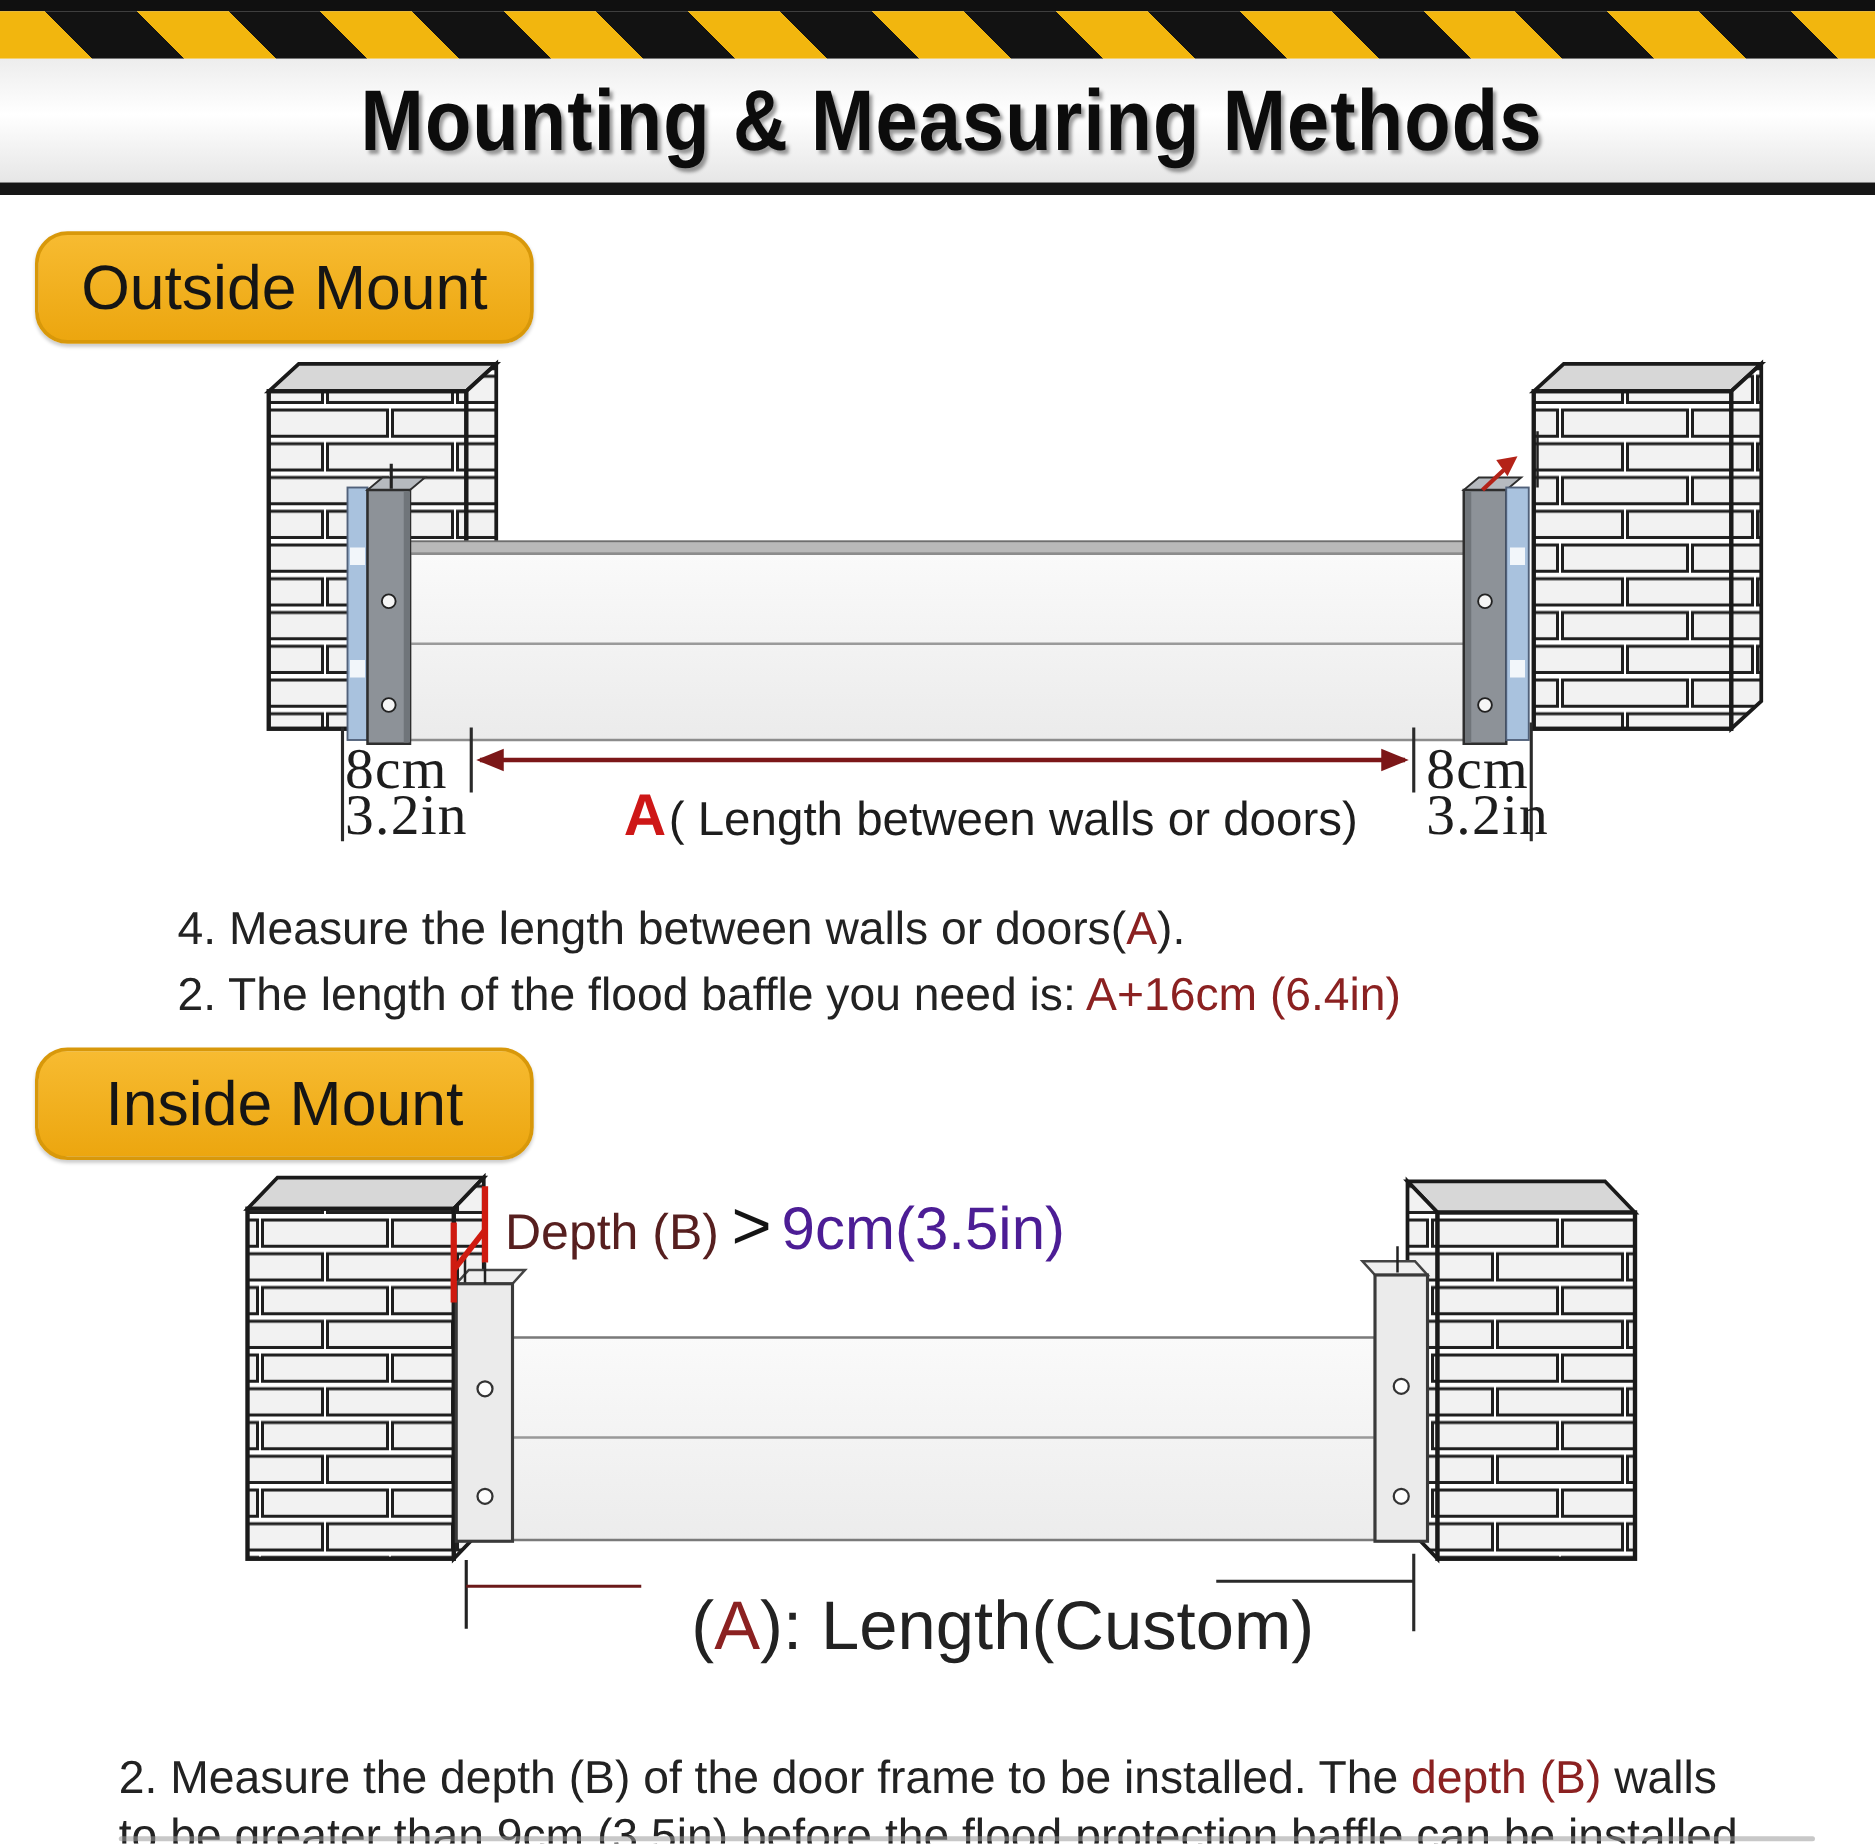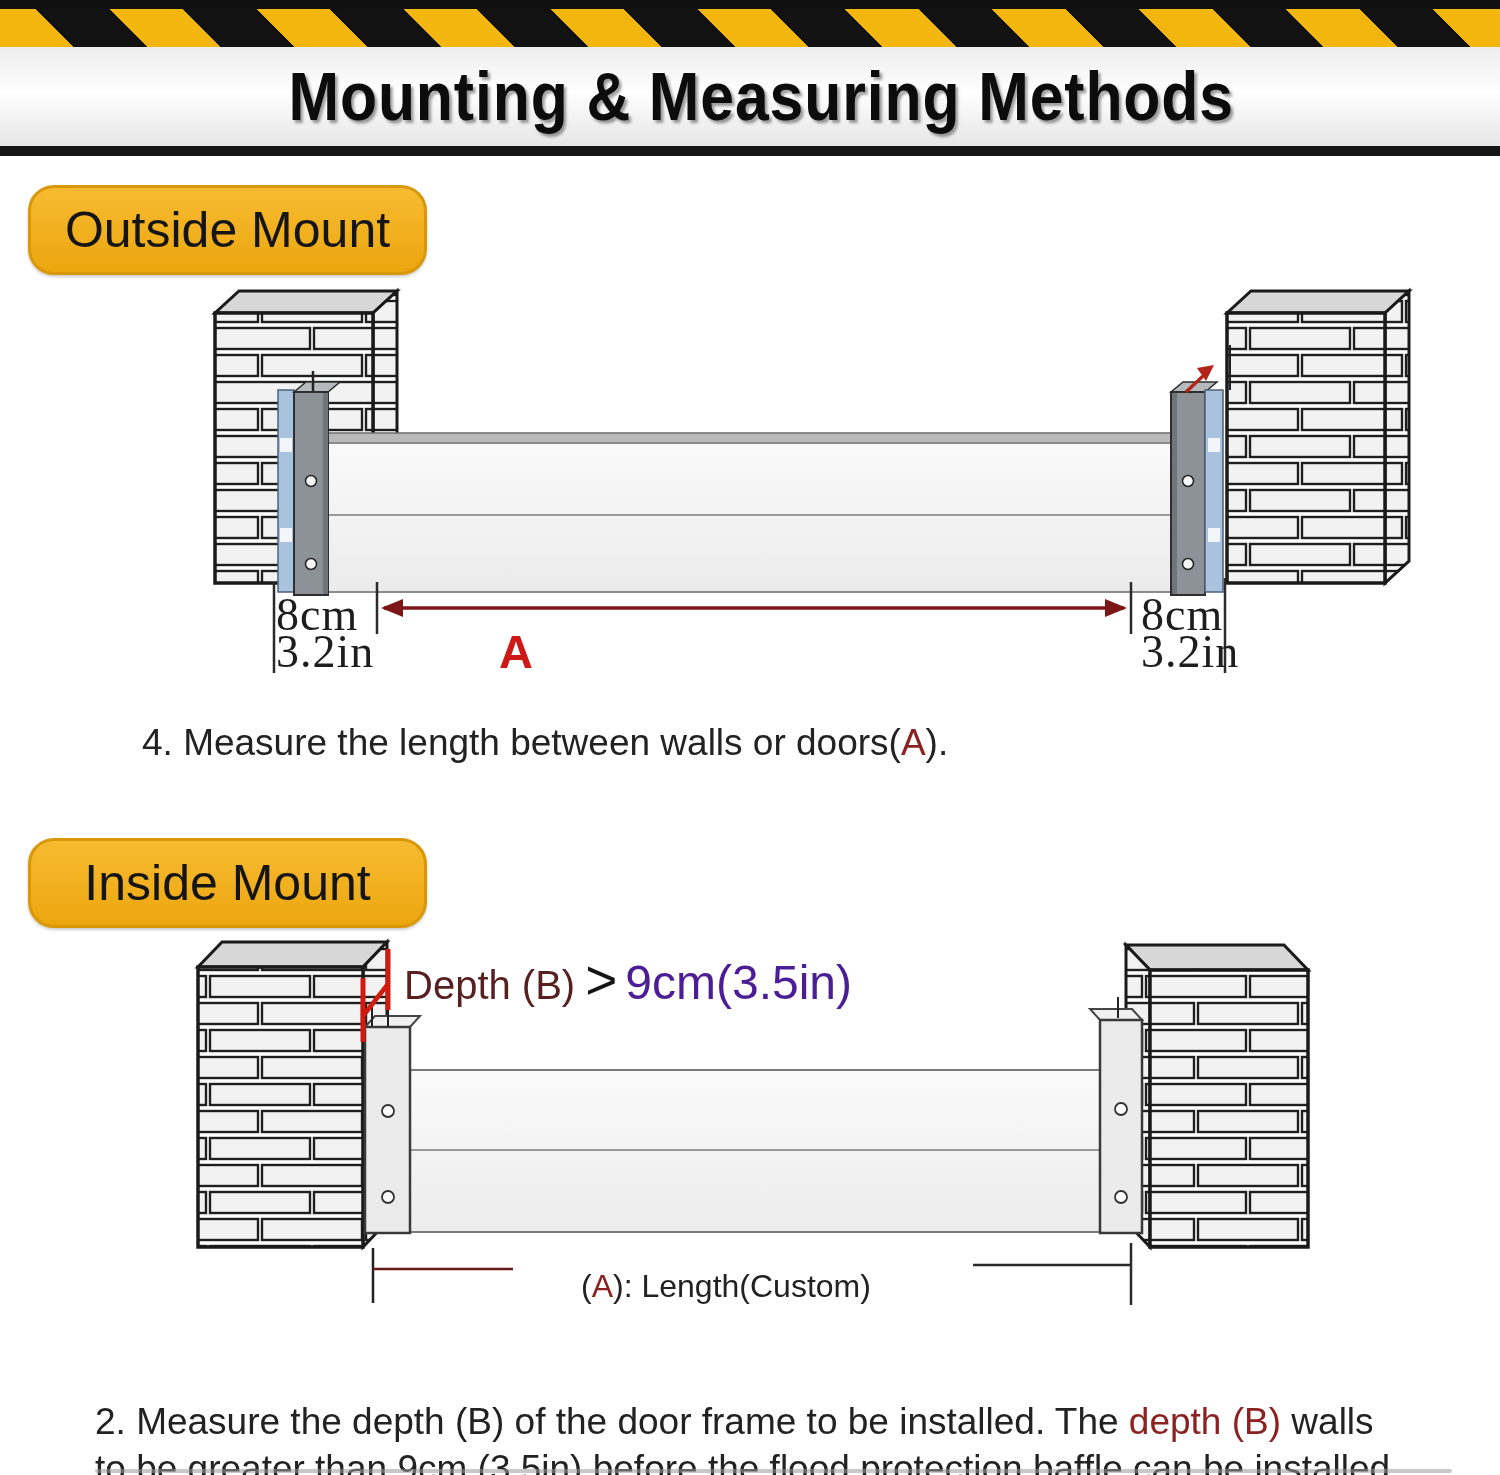--- a/index.html
+++ b/index.html
@@ -35,21 +35,21 @@
   .dim-left-out{left:276px;top:596px;}
   .dim-right-out{left:1141px;top:596px;}
   .span-label{left:499px;top:624px;display:flex;align-items:baseline;font-size:38px;}
   .span-label .big-a{font-size:47px;font-weight:700;color:#ce1717;margin-right:2px;}
   .steps-out{left:142px;top:716px;font-size:37px;line-height:53px;color:#222;}
   .hl-red{color:#8b2121;}
   .depth-label{left:404px;top:948px;display:flex;align-items:baseline;}
   .depth-label .pre{font-size:40px;color:#571f1f;}
   .depth-label .gt{font-size:55px;color:#141414;margin:0 8px 0 10px;}
   .depth-label .val{font-size:48px;color:#4c1d95;}
-  .length-label{left:581px;top:1268px;font-size:32px;color:#222;}
+  .length-label{left:553px;top:1268px;font-size:55px;color:#222;}
   .steps-in-1{left:95px;top:1340px;font-size:37px;color:#222;}
   .steps-in-2{left:95px;top:1398px;font-size:37px;line-height:47px;color:#222;}
   .smudge{position:absolute;left:95px;right:70px;bottom:2px;height:4px;
     background:#9a9a9a;opacity:.55;border-radius:2px;}
 </style>
 </head>
 <body>
 
 <div class="canvas">
 
@@ -139,23 +139,25 @@
   <div class="ovl dim dim-left-out">
     <div>8cm</div>
     <div>3.2in</div>
   </div>
   <div class="ovl dim dim-right-out">
     <div>8cm</div>
     <div>3.2in</div>
   </div>
   <div class="ovl span-label">
     <span class="big-a">A</span>
+    <span>( Length between walls or doors)</span>
   </div>
   <div class="ovl steps-out">
     <div><span>4. Measure the length between walls or doors(</span><span class="hl-red">A</span><span>).</span></div>
+    <div><span>2. The length of the flood baffle you need is: </span><span class="hl-red">A+16cm (6.4in)</span></div>
   </div>
 
   <div class="badge badge-inside">
     <span>Inside Mount</span>
   </div>
 
   <svg class="diagram" style="top:935px" width="1500" height="375" viewBox="0 935 1500 375">
     <defs>
       <pattern id="brick2" width="104" height="54" patternUnits="userSpaceOnUse">
         <rect width="104" height="54" fill="#ffffff"></rect>

